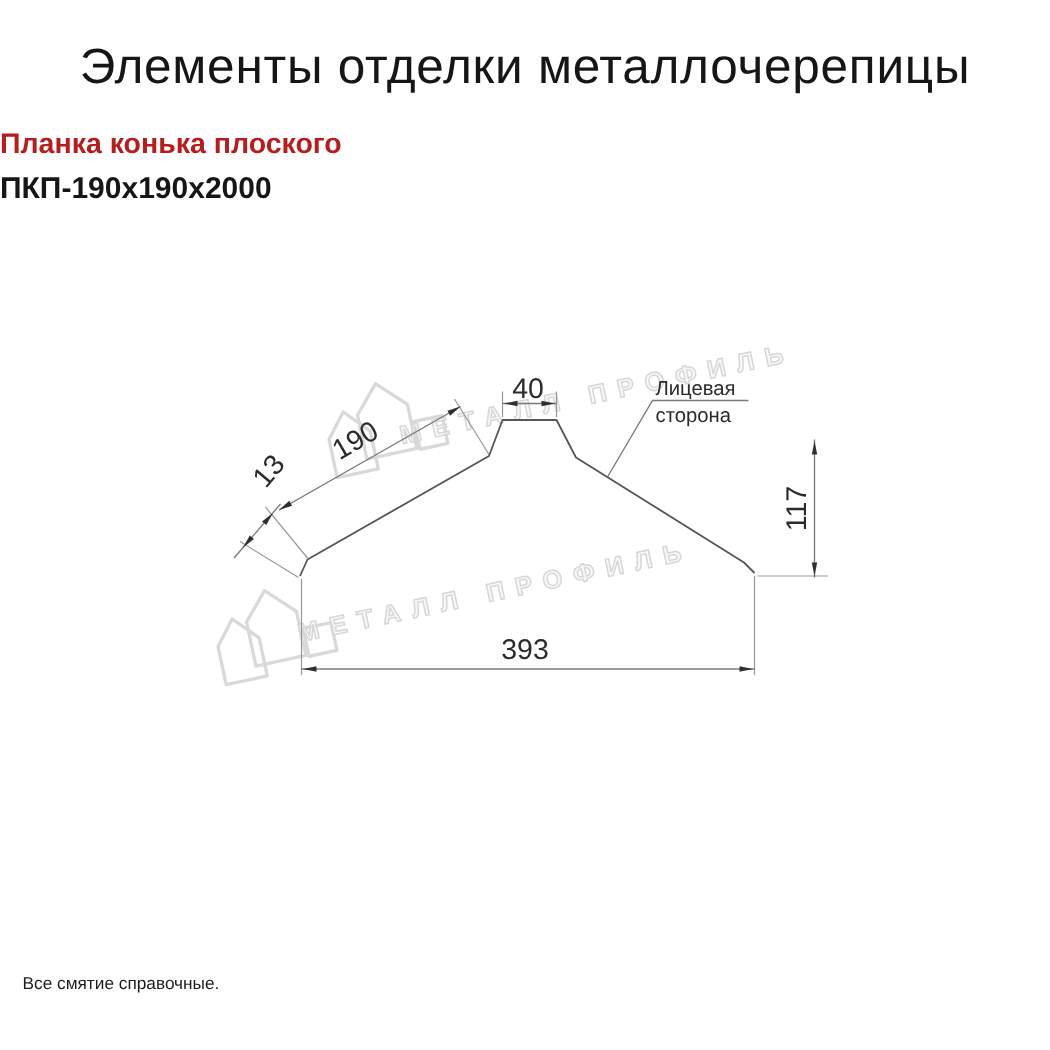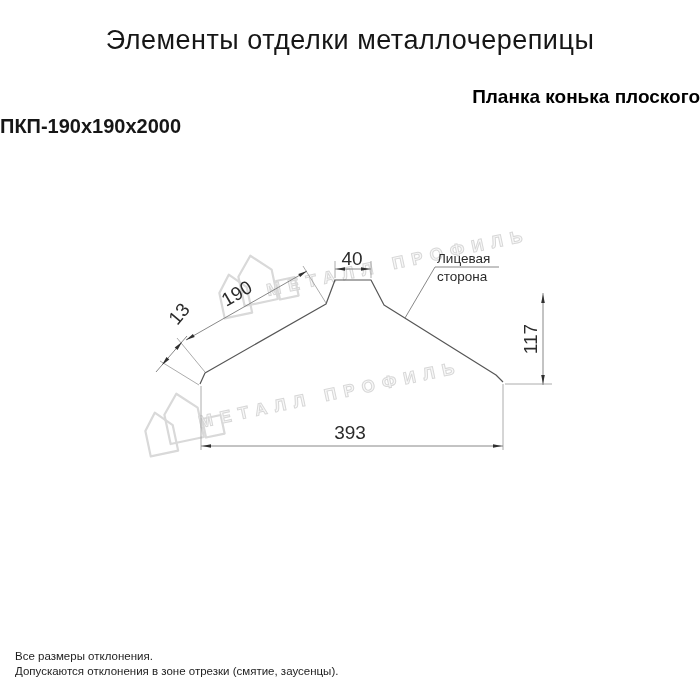--- a/index.html
+++ b/index.html
@@ -2,25 +2,25 @@
 <html><head>
 <meta charset="utf-8">
 <style>
   html,body{margin:0;padding:0;}
   body{
     width:700px;height:700px;background:#ffffff;position:relative;overflow:hidden;
     font-family:"Liberation Sans", sans-serif;
   }
   .page-title{
     position:absolute;top:25px;left:0;right:0;text-align:center;
-    font-size:27px;font-weight:400;color:#161616;letter-spacing:0.5px;
+    font-size:33px;font-weight:400;color:#161616;letter-spacing:0.5px;
   }
   .page-subtitle{
-    position:absolute;top:86px;left:0;right:0;text-align:right;
-    font-size:19px;font-weight:700;color:#000000;
+    position:absolute;top:86px;left:0;right:0;text-align:left;
+    font-size:19px;font-weight:700;color:#b91c1c;
   }
   .product-code{
     position:absolute;top:115px;left:0;right:0;
     font-size:20px;font-weight:700;color:#161616;
   }
   .drawing{
     position:absolute;left:0;top:0;width:700px;height:700px;
   }
   .footer-notes{
     position:absolute;left:15px;top:649px;
@@ -110,15 +110,14 @@
   </g>
 
   <g>
     <polyline class="dim" points="405,318 435,267 499,267"></polyline>
     <text class="lbl" x="437" y="263">Лицевая</text>
     <text class="lbl" x="437" y="281">сторона</text>
   </g>
 </svg>
 
 <div class="footer-notes">
-  <div>Все размеры отклонения.</div>
-  <div>Допускаются отклонения в зоне отрезки (смятие, заусенцы).</div>
+  <div>Все смятие справочные.</div>
 </div>
 
 </body></html>

